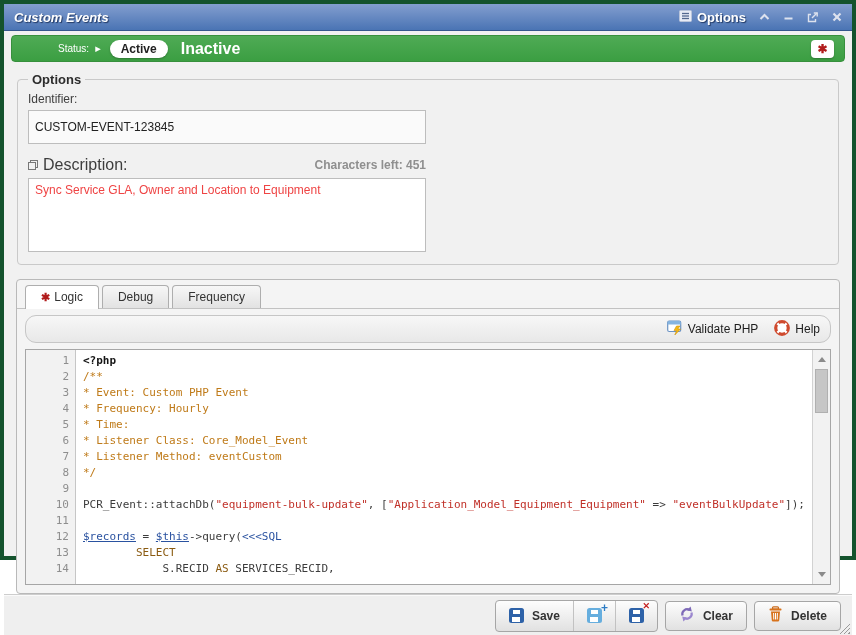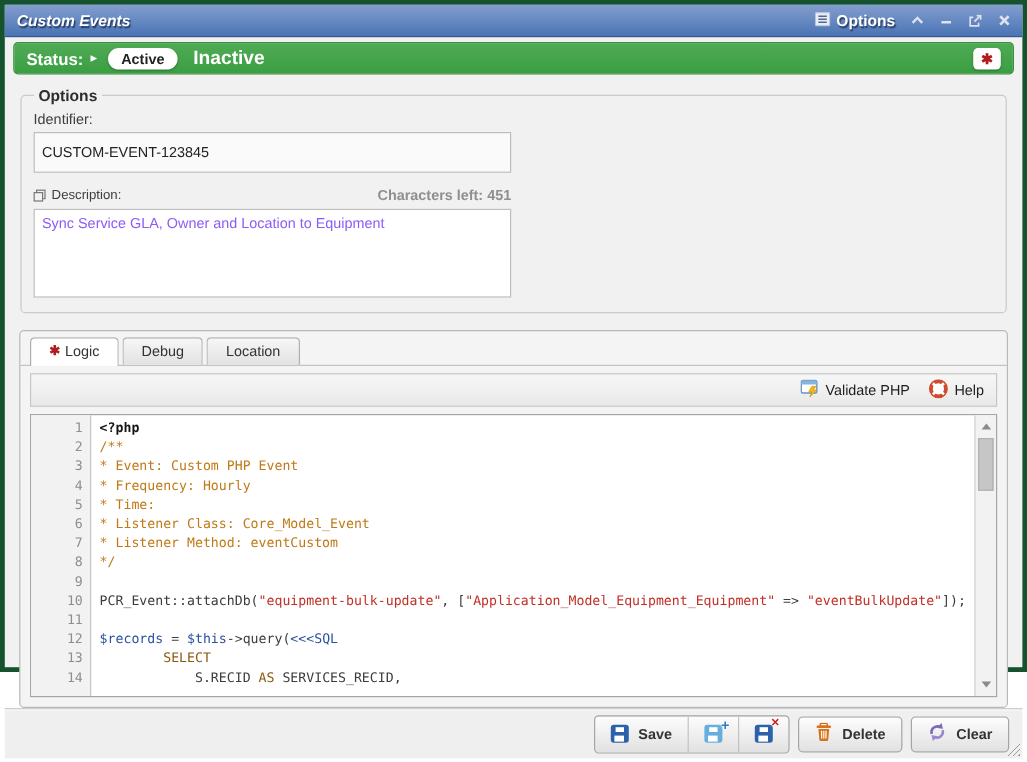--- a/index.html
+++ b/index.html
@@ -9,60 +9,60 @@
   
   .titlebar{flex:0 0 26px;height:26px;background:linear-gradient(#839ecf,#4a74b4);border-bottom:1px solid #35578d;display:flex;align-items:center;padding:0 10px;}
   .title{color:#fff;font-weight:bold;font-style:italic;font-size:13px;text-shadow:1px 1px 1px rgba(25,45,85,.85);}
   .titlebar-right{margin-left:auto;display:flex;align-items:center;gap:13px;}
   .tb-menu{display:inline-flex;align-items:center;gap:5px;color:#fff;font-weight:bold;font-size:13px;text-shadow:1px 1px 1px rgba(25,45,85,.85);cursor:pointer;}
   .tb-ico{display:inline-flex;align-items:center;cursor:pointer;}
   .tb-ico svg{stroke:#dde2ee;}
 
   
   .statusbar{flex:0 0 25px;margin:4px 7px 2px;background:linear-gradient(#4fab55,#3b9e42);border:1px solid #37903d;border-radius:4px;display:flex;align-items:center;padding:0 10px;gap:9px;}
-  .status-label{color:#fff;font-weight:bold;font-size:14px;}
+  .status-label{color:#fff;font-weight:normal;font-size:10px;margin-left:36px;}
   .status-arrow{color:#fff;font-size:11px;margin-left:-3px;}
   .status-pill{background:#fff;border-radius:10px;padding:2px 11px;font-size:12px;font-weight:bold;color:#222;box-shadow:0 1px 2px rgba(0,0,0,.25);cursor:pointer;}
   .status-inactive{color:#fff;font-weight:bold;font-size:16px;margin-left:4px;cursor:pointer;}
   .status-required{margin-left:auto;background:#fff;border-radius:4px;width:23px;height:18px;display:flex;align-items:center;justify-content:center;cursor:pointer;box-shadow:0 1px 2px rgba(0,0,0,.25);}
   .red-ast{color:#b11c1c;font-weight:bold;font-size:12px;line-height:1;}
   .red-ast.sm{font-size:11px;}
 
   
   .options-fs{margin:8px 13px 0;border:1px solid #c9c9c9;border-radius:4px;padding:2px 10px 12px;}
   .options-fs legend{font-weight:bold;font-size:13px;color:#2d2d2d;padding:0 4px;}
   .field-label{font-size:12px;color:#3d3d3d;margin:3px 0 4px;}
   .text-input{display:block;width:398px;height:21px;border:1px solid #bdbdbd;background:#fafafa;font-family:"Liberation Sans",sans-serif;font-size:12px;color:#222;padding:16px 6px;box-sizing:border-box;}
   .desc-row{width:398px;display:flex;justify-content:space-between;align-items:center;margin:12px 0 4px;}
-  .desc-label-wrap{display:inline-flex;align-items:center;font-size:11px;color:#3d3d3d;}
+  .desc-label-wrap{display:inline-flex;align-items:center;font-size:16px;color:#3d3d3d;}
   .popout-sq{display:inline-block;width:10px;height:10px;position:relative;margin-right:5px;}
   .popout-sq::before{content:"";position:absolute;top:0;right:0;width:6px;height:6px;border:1px solid #777;}
   .popout-sq::after{content:"";position:absolute;bottom:0;left:0;width:6px;height:6px;border:1px solid #777;background:#f1f1f1;}
   .chars-left{color:#8f8f8f;font-weight:bold;font-size:12px;}
-  .desc-area{display:block;width:398px;height:74px;border:1px solid #bdbdbd;background:#fff;font-family:"Liberation Sans",sans-serif;font-size:12px;color:#8b5cf6;padding:4px 6px;box-sizing:border-box;resize:none;}
+  .desc-area{display:block;width:398px;height:74px;border:1px solid #bdbdbd;background:#fff;font-family:"Liberation Sans",sans-serif;font-size:12px;color:#ef4444;padding:4px 6px;box-sizing:border-box;resize:none;}
 
   
   .tab-panel{margin:14px 12px 0;border:1px solid #b9b9b9;border-radius:4px;background:#f4f4f4;}
   .tab-strip{display:flex;gap:3px;padding:5px 8px 0;border-bottom:1px solid #c2c2c2;}
   .tab{display:flex;align-items:center;gap:4px;padding:4px 15px 4px;border:1px solid #aeaeae;border-bottom:none;border-radius:4px 4px 0 0;background:linear-gradient(#f7f7f7,#e2e2e2);font-size:12px;color:#333;cursor:pointer;}
   .tab.active{background:#fff;margin-bottom:-1px;padding-bottom:5px;}
   .tab-label{pointer-events:none;}
 
-  .editor-toolbar{margin:6px 8px;height:26px;border:1px solid #c6c6c6;border-radius:0;background:linear-gradient(#f7f7f7,#e8e8e8);display:flex;align-items:center;justify-content:flex-end;gap:16px;padding:0 10px;}
+  .editor-toolbar{margin:6px 8px;height:26px;border:1px solid #c6c6c6;border-radius:11px;background:linear-gradient(#f7f7f7,#e8e8e8);display:flex;align-items:center;justify-content:flex-end;gap:16px;padding:0 10px;}
   .tool-link{display:inline-flex;align-items:center;gap:5px;font-size:12px;color:#1d1d1d;cursor:pointer;}
 
   .editor{margin:0 8px 8px;height:234px;border:1px solid #a6a6a6;background:#fff;display:flex;overflow:hidden;font-family:"DejaVu Sans Mono",monospace;font-size:11px;}
   .gutter{flex:0 0 50px;background:#f2f2f2;border-right:1px solid #c6c6c6;box-sizing:border-box;text-align:right;padding:3px 6px 0 0;color:#8e8e8e;}
   .ln{height:16px;line-height:16px;}
   .code{flex:1;padding:3px 0 0 7px;overflow:hidden;white-space:pre;}
   .cl{height:16px;line-height:16px;}
   .tk-php{color:#141414;font-weight:bold;}
   .tk-c{color:#bf7a18;}
   .tk-s{color:#c03028;}
-  .tk-v{color:#2a52a0;}
+  .tk-v{color:#2a52a0;text-decoration:underline;}
   .tk-h{color:#2a52a0;}
   .tk-d{color:#3c3c3c;}
   .tk-q{color:#8a5a10;}
   .vscroll{flex:0 0 17px;background:#f2f2f2;border-left:1px solid #d2d2d2;position:relative;}
   .sb-btn{position:absolute;left:0;width:100%;height:13px;display:flex;align-items:center;justify-content:center;cursor:pointer;}
   .sb-btn.up{top:3px;}
   .sb-btn.down{bottom:3px;}
   .sb-btn.up::after{content:"";border-left:4px solid transparent;border-right:4px solid transparent;border-bottom:5px solid #8a8a8a;}
   .sb-btn.down::after{content:"";border-left:4px solid transparent;border-right:4px solid transparent;border-top:5px solid #8a8a8a;}
   .sb-thumb{position:absolute;top:19px;left:2px;right:2px;height:42px;background:#c6c6c6;border:1px solid #b0b0b0;cursor:pointer;}
@@ -156,21 +156,21 @@
   <div class="tab-panel">
     <div class="tab-strip">
       <div class="tab active">
         <span class="red-ast sm">✱</span>
         <span class="tab-label">Logic</span>
       </div>
       <div class="tab">
         <span class="tab-label">Debug</span>
       </div>
       <div class="tab">
-        <span class="tab-label">Location</span>
+        <span class="tab-label">Frequency</span>
       </div>
     </div>
 
     <div class="editor-toolbar">
       <span class="tool-link">
         <span><svg width="16" height="15" viewBox="0 0 16 15">
               <rect x="0.7" y="1" width="13" height="10.5" rx="1.5" fill="#fff" stroke="#6b93c4" stroke-width="1.2"></rect>
               <path d="M0.7 2.5 a1.5 1.5 0 0 1 1.5 -1.5 h10 a1.5 1.5 0 0 1 1.5 1.5 v2 h-13 Z" fill="#85b4e0"></path>
               <polygon points="9.5,6 13,6 10.8,9 13.6,9 7.8,15 9.6,10.5 7,10.5" fill="#f5b915" stroke="#cf9206" stroke-width="0.6"></polygon>
             </svg></span>
@@ -229,36 +229,36 @@
             <span class="badge plus">+</span>
           </span>
       </button>
       <button class="btn">
         <span class="floppy">
             <span class="badge x">✕</span>
           </span>
       </button>
     </div>
     <button class="btn">
+      <span><svg width="16" height="16" viewBox="0 0 16 16">
+            <path d="M3.5 9.5 a4.8 4.8 0 0 1 7.2 -5.4" fill="none" stroke="#7e6ab8" stroke-width="2.2"></path>
+            <polygon points="11.6,0.6 12.8,5.6 7.8,4.2" fill="#7e6ab8"></polygon>
+            <path d="M12.5 6.5 a4.8 4.8 0 0 1 -7.2 5.4" fill="none" stroke="#9b87cf" stroke-width="2.2"></path>
+            <polygon points="4.4,15.4 3.2,10.4 8.2,11.8" fill="#9b87cf"></polygon>
+          </svg></span>
+      <span>Clear</span>
+    </button>
+    <button class="btn">
       <span><svg width="15" height="16" viewBox="0 0 15 16">
             <rect x="4.5" y="0.8" width="6" height="2.4" rx="1" fill="none" stroke="#c96a1b" stroke-width="1.2"></rect>
             <rect x="1.5" y="2.6" width="12" height="2" rx="0.8" fill="#d8731c"></rect>
             <path d="M3 5.4 h9 l-0.8 9 a1.2 1.2 0 0 1 -1.2 1.1 h-5 a1.2 1.2 0 0 1 -1.2 -1.1 Z" fill="#d8731c"></path>
             <g stroke="#fff" stroke-width="1">
               <line x1="5.6" y1="7" x2="5.8" y2="13.5"></line>
               <line x1="7.5" y1="7" x2="7.5" y2="13.5"></line>
               <line x1="9.4" y1="7" x2="9.2" y2="13.5"></line>
             </g>
           </svg></span>
       <span>Delete</span>
     </button>
-    <button class="btn">
-      <span><svg width="16" height="16" viewBox="0 0 16 16">
-            <path d="M3.5 9.5 a4.8 4.8 0 0 1 7.2 -5.4" fill="none" stroke="#7e6ab8" stroke-width="2.2"></path>
-            <polygon points="11.6,0.6 12.8,5.6 7.8,4.2" fill="#7e6ab8"></polygon>
-            <path d="M12.5 6.5 a4.8 4.8 0 0 1 -7.2 5.4" fill="none" stroke="#9b87cf" stroke-width="2.2"></path>
-            <polygon points="4.4,15.4 3.2,10.4 8.2,11.8" fill="#9b87cf"></polygon>
-          </svg></span>
-      <span>Clear</span>
-    </button>
     <div class="grip"></div>
   </div>
 </div>
 
 </body></html>

